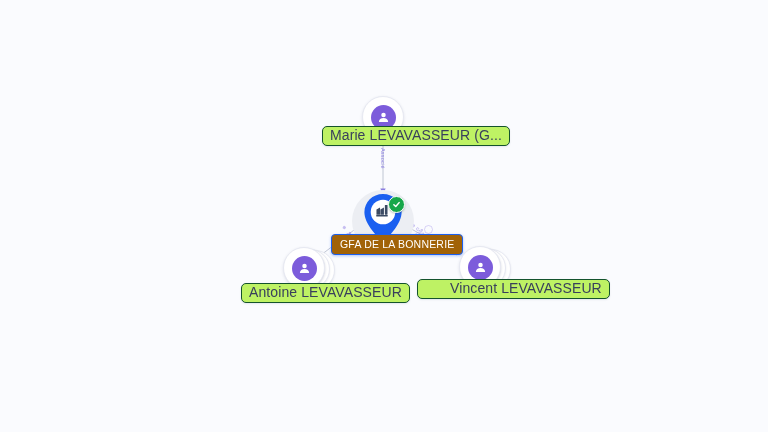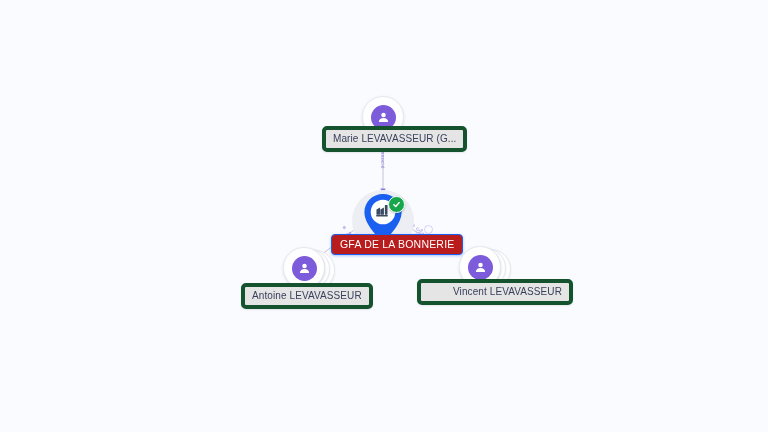--- a/index.html
+++ b/index.html
@@ -111,34 +111,34 @@
     border: 1.5px solid #ffffff;
     display: flex;
     align-items: center;
     justify-content: center;
     box-shadow: 0 1px 2px rgba(20,60,30,0.25);
   }
 
   
   .pill-label {
     position: absolute;
-    background: #e5e5e5;
-    border: 4px solid #14532d;
+    background: #bef264;
+    border: 1px solid #14532d;
     border-radius: 5px;
     padding: 3px 7px 4px 7px;
-    font-size: 10px;
+    font-size: 14px;
     line-height: 11px;
     color: #39405c;
     white-space: nowrap;
     box-shadow: 0 1px 2px rgba(40,50,90,0.10);
     letter-spacing: 0.1px;
   }
   .chip-label {
     position: absolute;
-    background: #b91c1c;
+    background: #a16207;
     border: 1px solid #1a5ff0;
     border-radius: 4px;
     padding: 3px 8px 4px 8px;
     font-size: 10.5px;
     line-height: 12px;
     color: #ffffff;
     white-space: nowrap;
     box-shadow: 0 1px 3px rgba(26,95,240,0.35);
     letter-spacing: 0.2px;
   }

